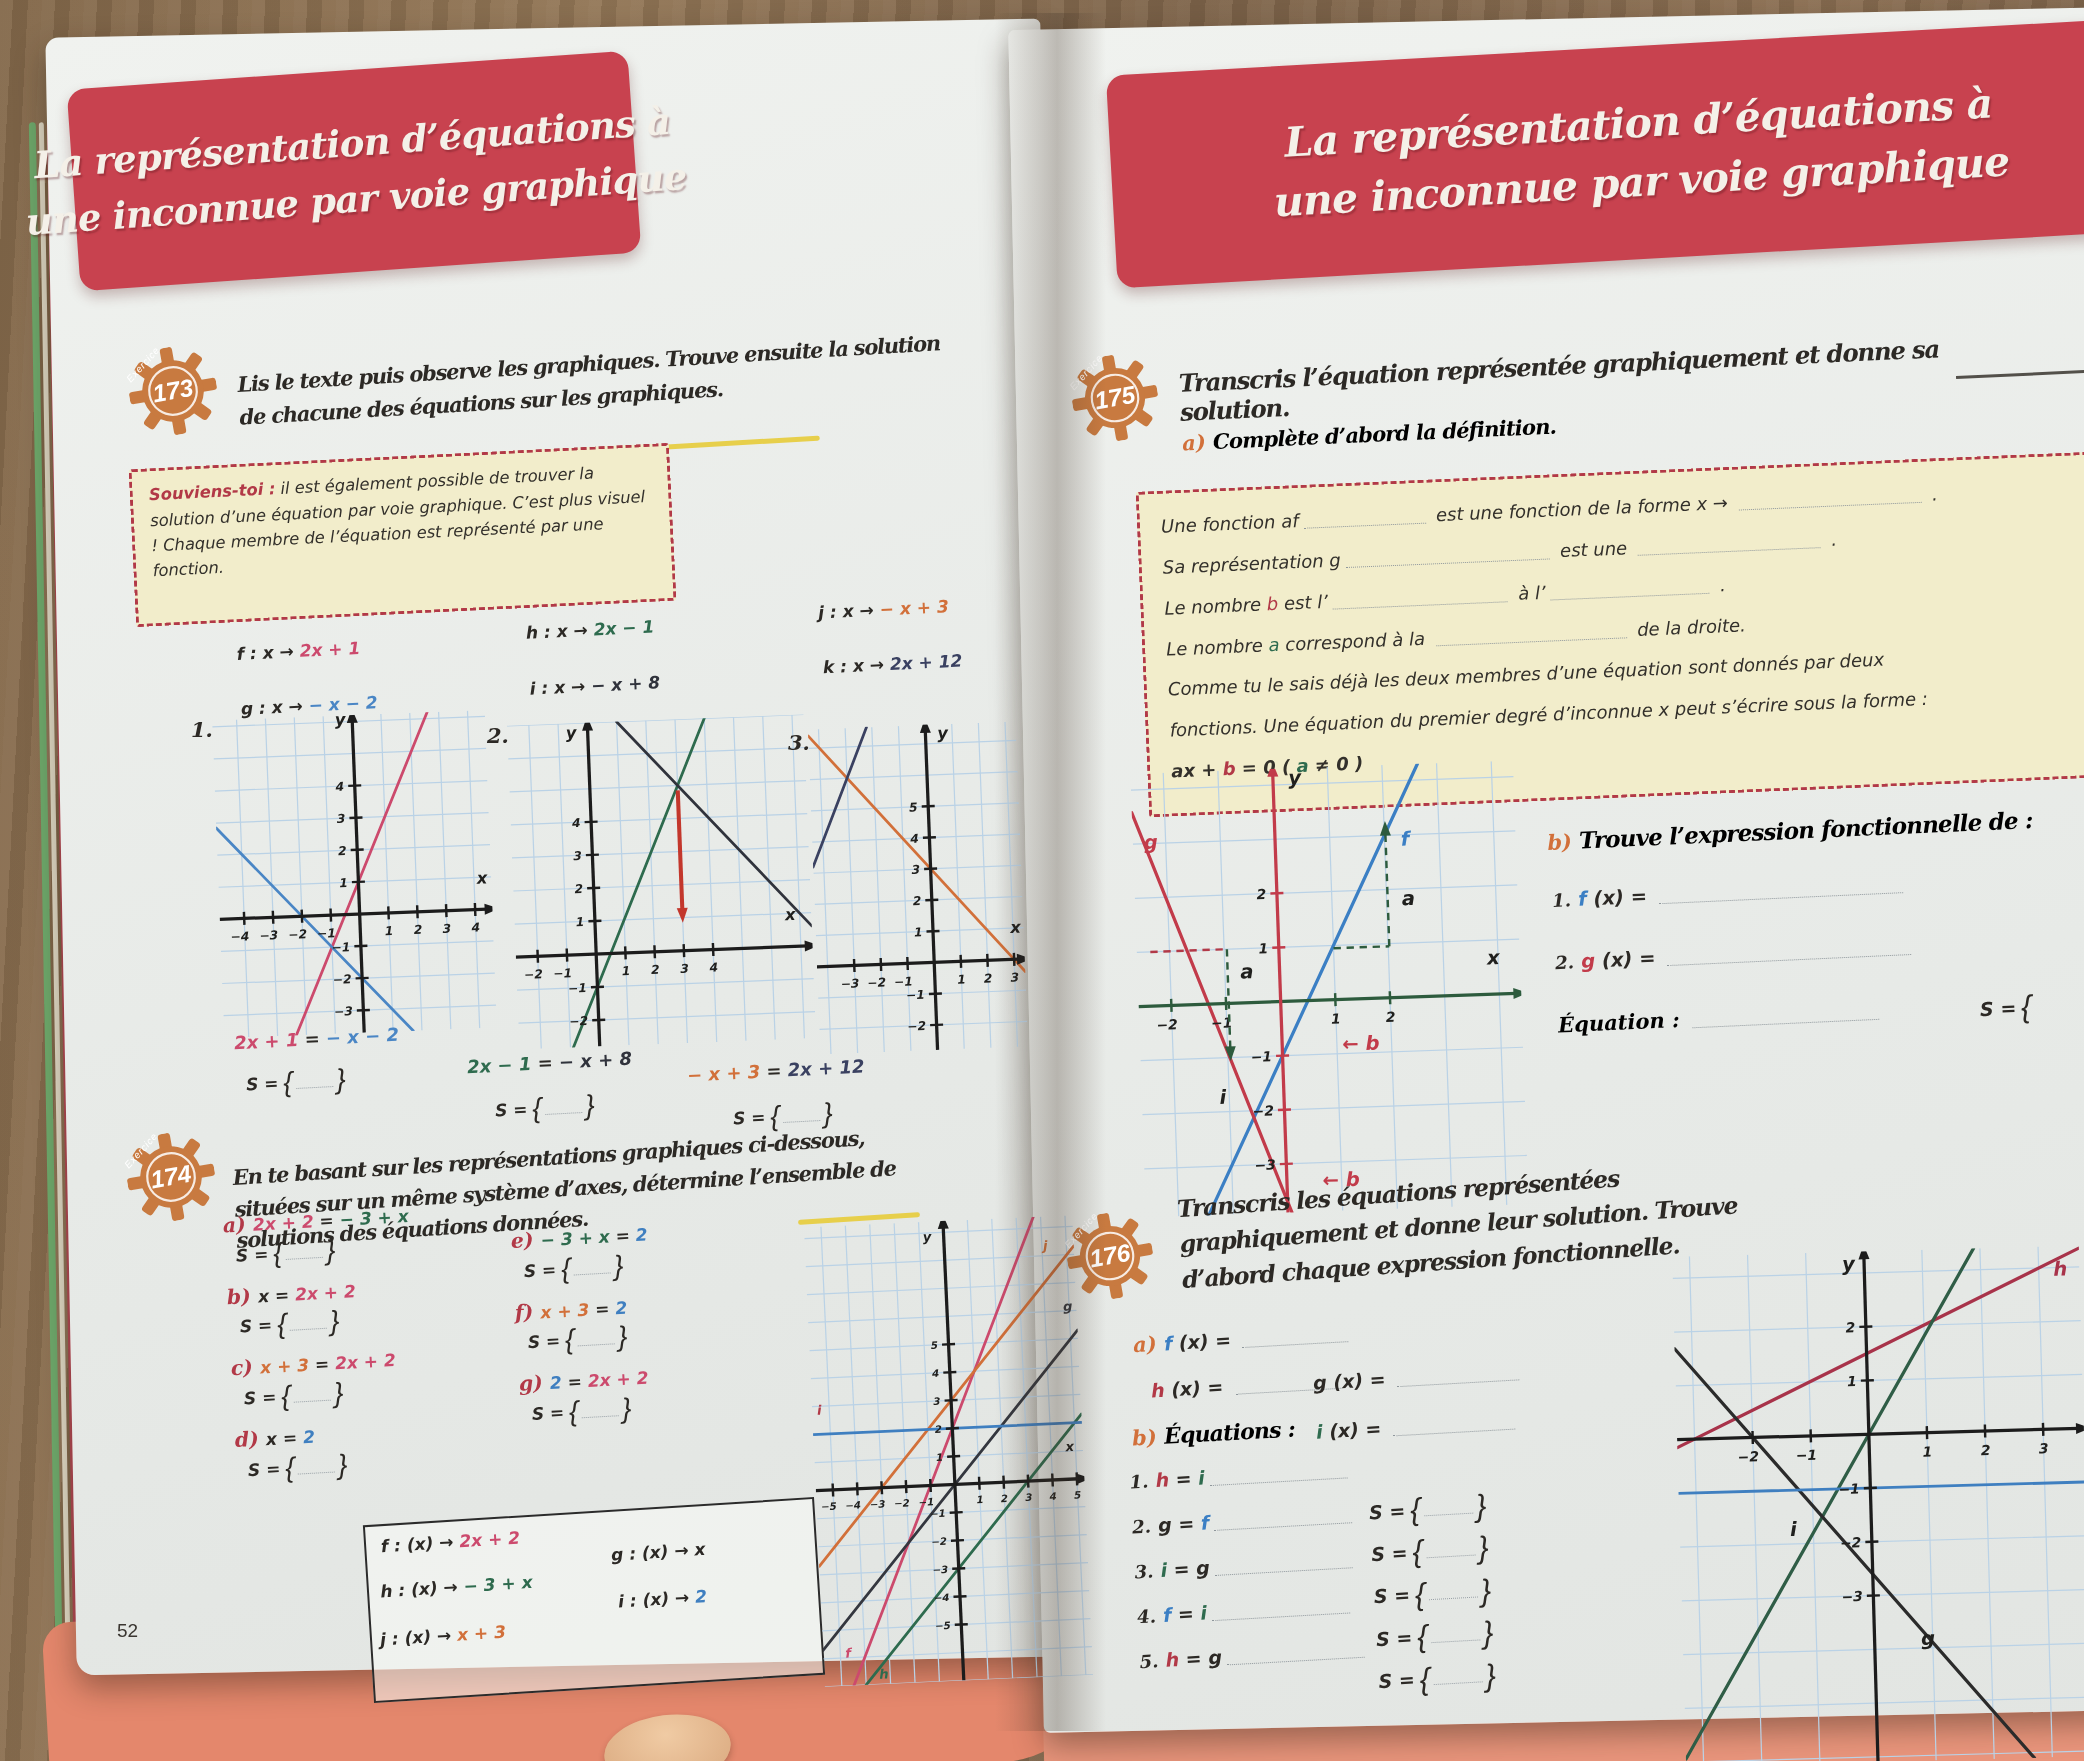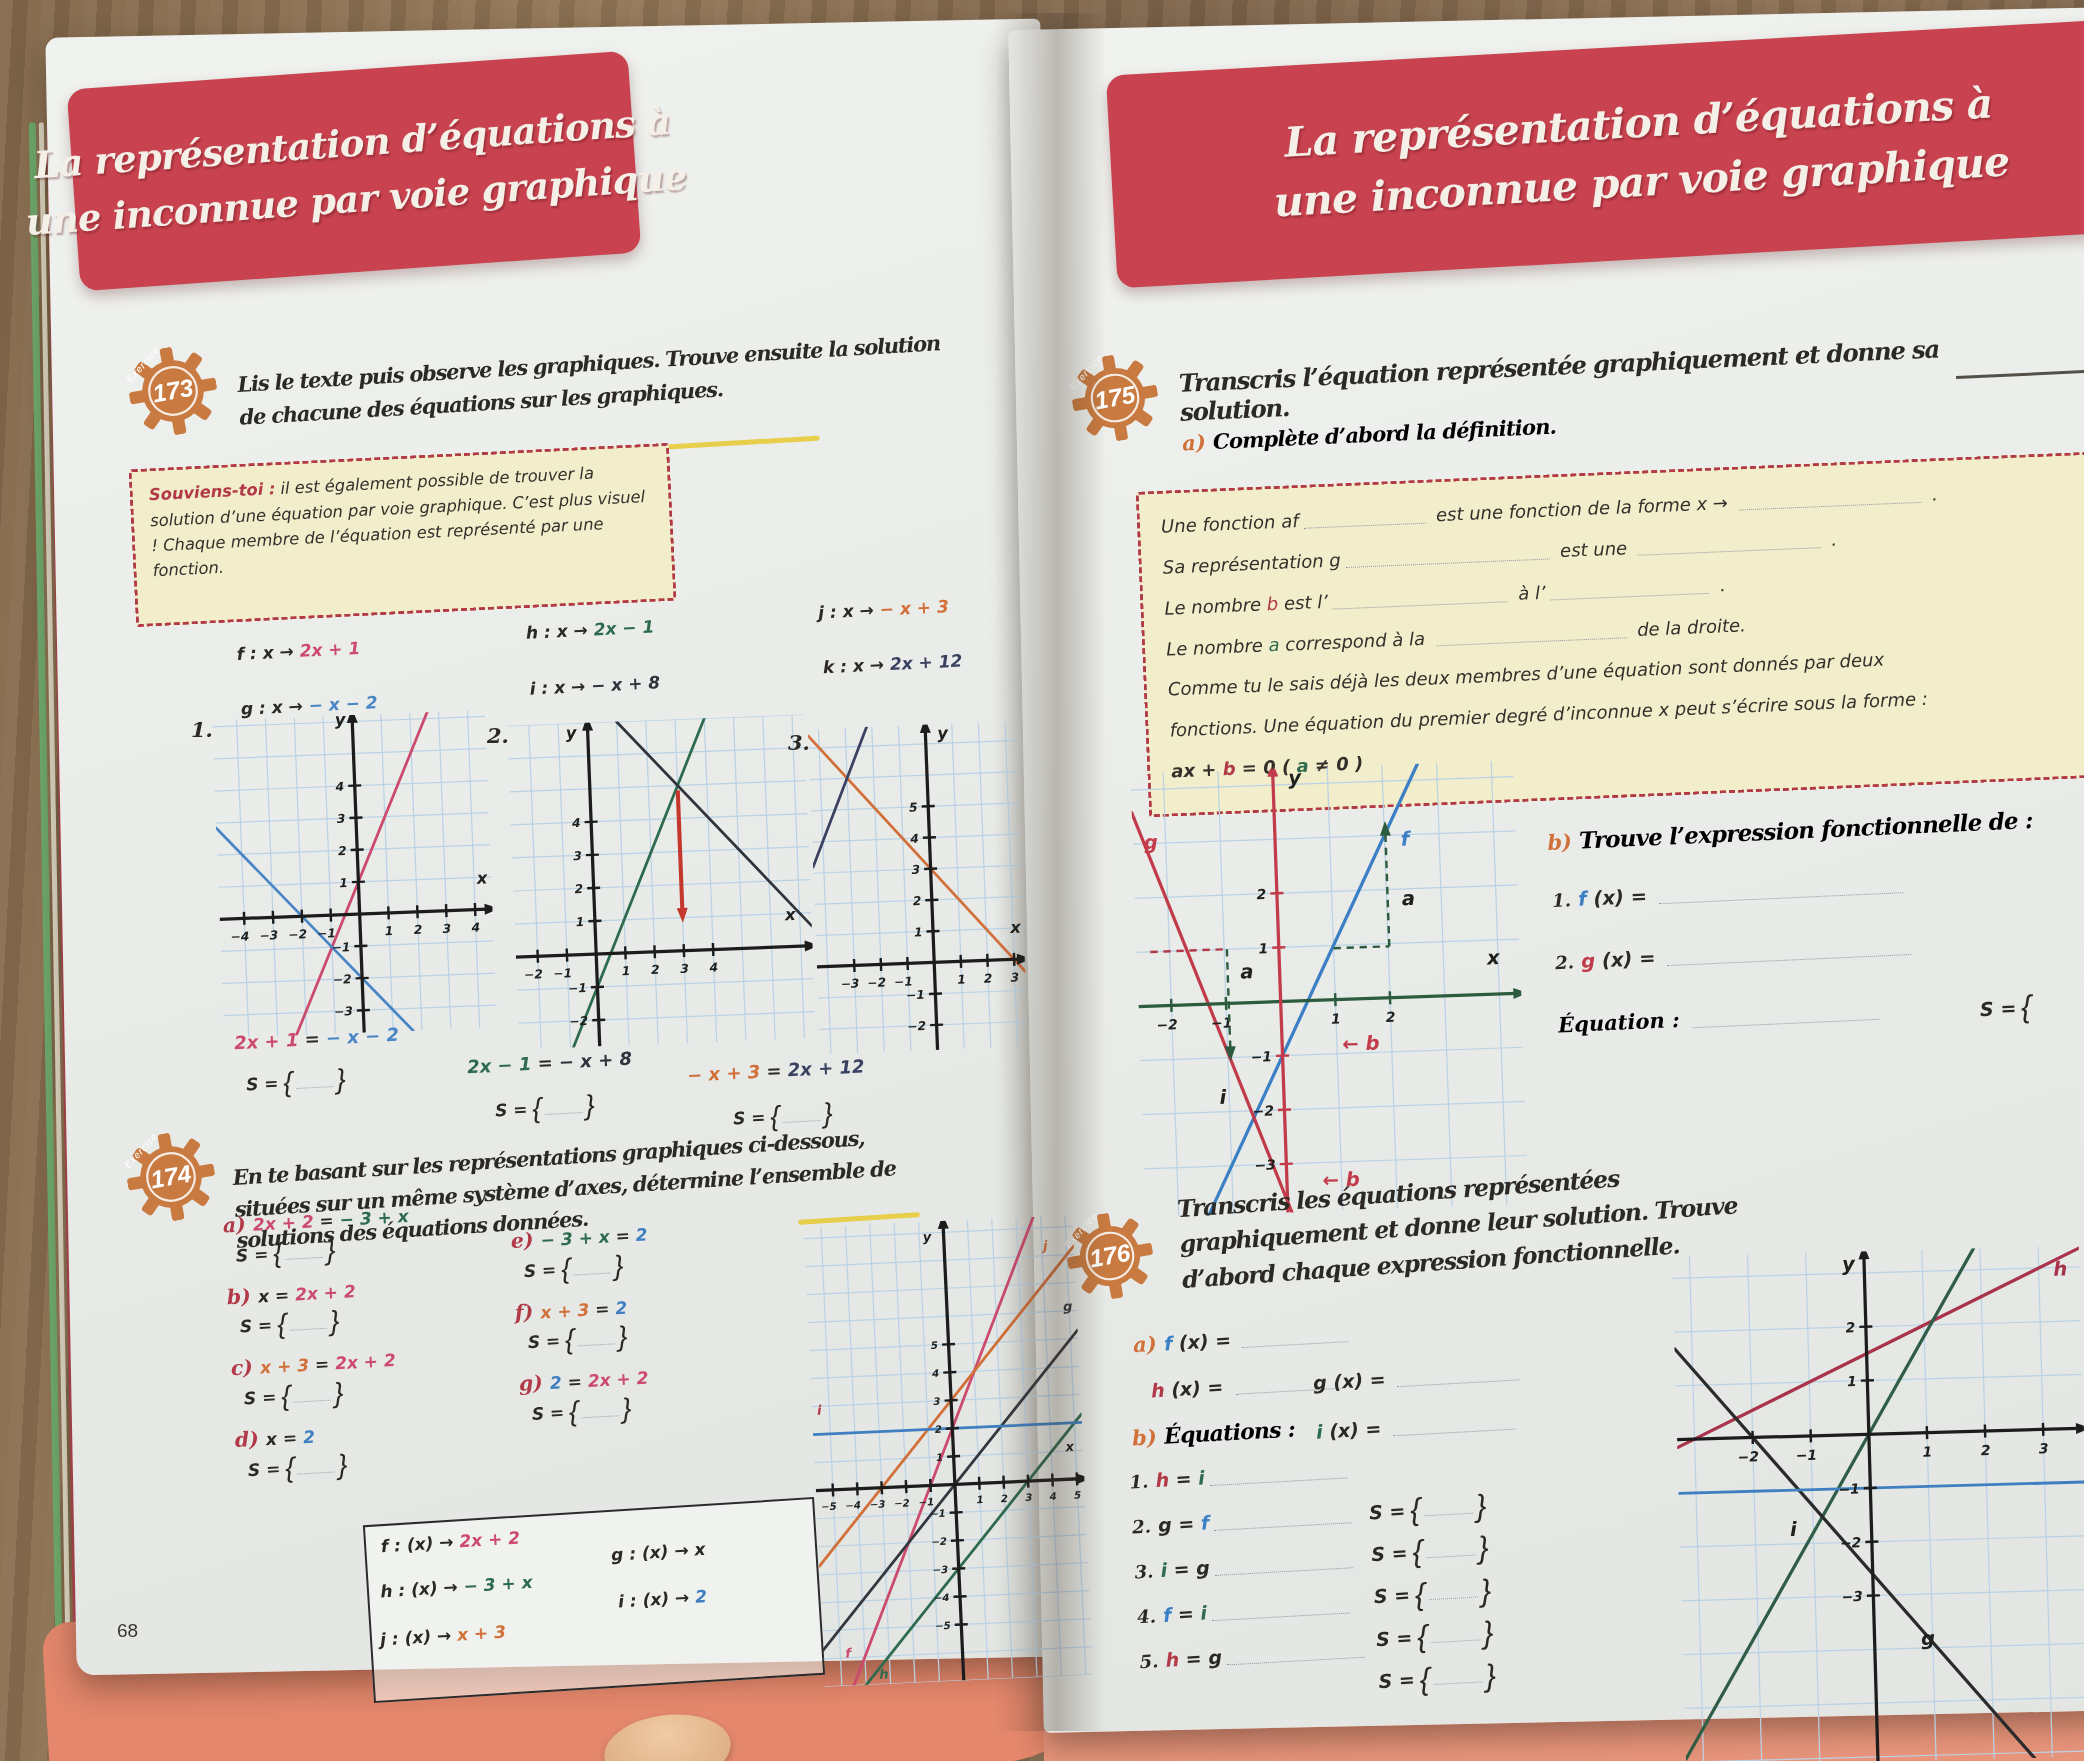--- a/index.html
+++ b/index.html
@@ -517,21 +517,21 @@
         <line x1="163" y1="151.58536585365852" x2="179" y2="151.58536585365852" stroke="#1c1c1c" stroke-width="3"></line>
         <text x="158" y="156.33536585365852" fill="#20201e" font-size="12.5" font-style="italic" font-weight="bold" text-anchor="end" font-family="DejaVu Sans, sans-serif">5</text>
         <text x="145.50000000000003" y="24.115853658536594" fill="#20201e" font-size="16" font-style="italic" font-weight="bold" font-family="DejaVu Sans, sans-serif">y</text>
         <text x="309.00000000000006" y="289.390243902439" fill="#20201e" font-size="16" font-style="italic" font-weight="bold" font-family="DejaVu Sans, sans-serif">x</text>
         <text x="6.000000000000005" y="230.8231707317073" fill="#b23947" font-size="16" font-style="italic" font-weight="bold" font-family="DejaVu Sans, sans-serif">i</text>
         <text x="27.00000000000001" y="530.5487804878048" fill="#cc4a6d" font-size="16" font-style="italic" font-weight="bold" font-family="DejaVu Sans, sans-serif">f</text>
         <text x="67.5" y="558.109756097561" fill="#2e6b4e" font-size="16" font-style="italic" font-weight="bold" font-family="DejaVu Sans, sans-serif">h</text>
         <text x="292.5" y="41.34146341463406" fill="#d2703a" font-size="16" font-style="italic" font-weight="bold" font-family="DejaVu Sans, sans-serif">j</text>
         <text x="313.49999999999994" y="117.13414634146335" fill="#34373f" font-size="16" font-style="italic" font-weight="bold" font-family="DejaVu Sans, sans-serif">g</text>
       </svg></div>
-  <div id="pnum" class="abs">68</div>
+  <div id="pnum" class="abs">52</div>
 
   <div id="bannerR" class="banner">
     <div class="bt">La représentation d’équations à</div>
     <div class="bt">une inconnue par voie graphique</div>
   </div>
 
   <div id="badge175" class="gear">
     <svg viewBox="0 0 100 100">
       <g fill="#c87a40">
         <rect x="43" y="0" width="14" height="20" rx="4"></rect>

